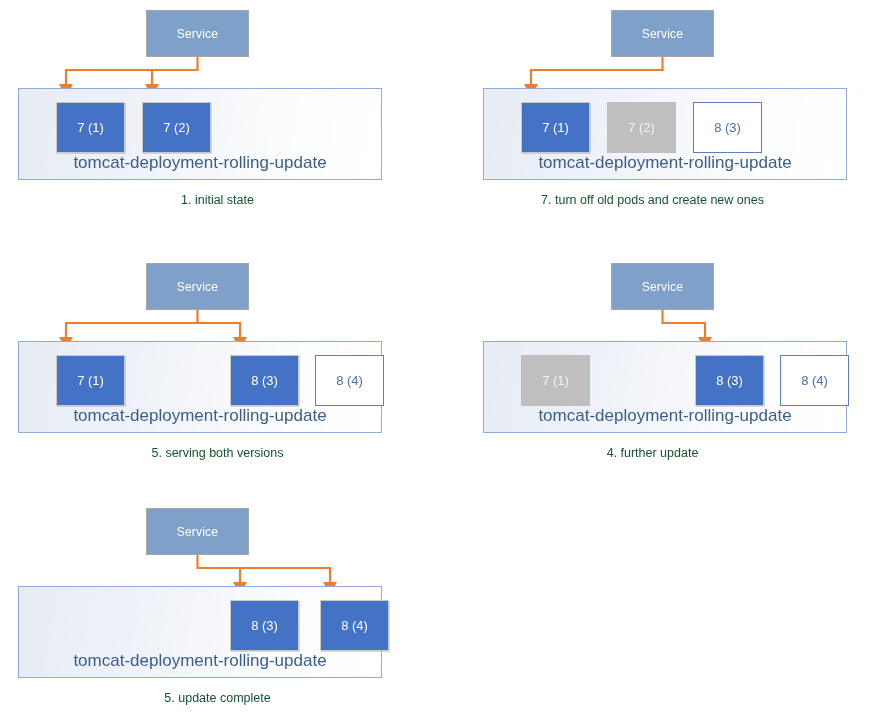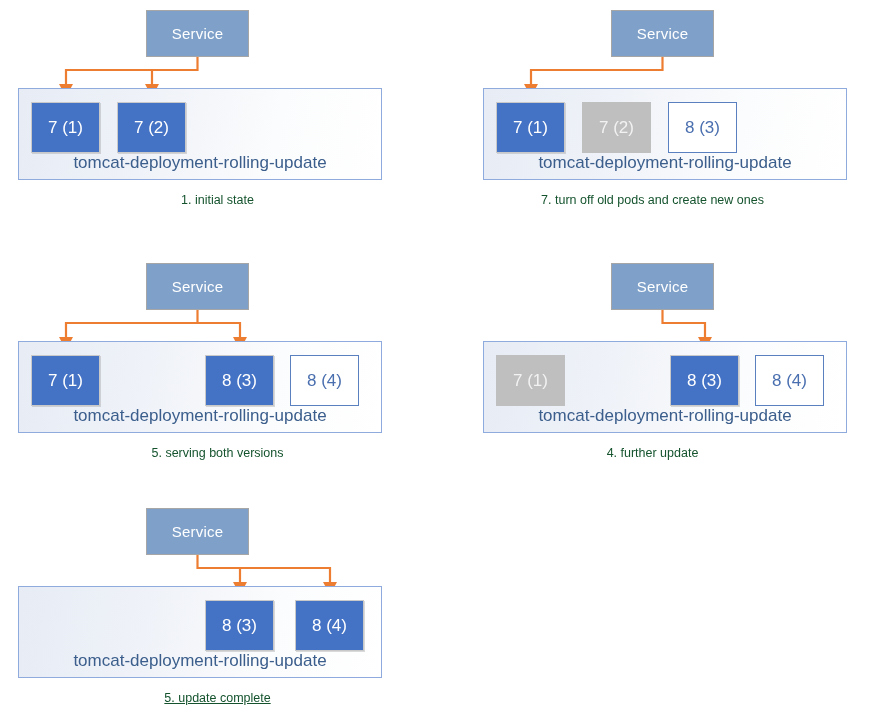--- a/index.html
+++ b/index.html
@@ -28,21 +28,21 @@
     height: 47px;
     background: #7FA1C9;
     border: 1px solid #A6A6A6;
     box-sizing: border-box;
     display: flex;
     align-items: center;
     justify-content: center;
   }
   .service-label {
     color: #ffffff;
-    font-size: 15px;
+    font-size: 12px;
     letter-spacing: .2px;
   }
 
   
   .deployment {
     position: absolute;
     box-sizing: border-box;
     border: 1px solid #8FAADC;
     background: linear-gradient(100deg, #E7ECF5 0%, #EFF2F8 35%, #FBFCFD 70%, #FFFFFF 100%);
   }
@@ -58,21 +58,22 @@
 
   
   .pod {
     position: absolute;
     width: 69px;
     height: 51px;
     box-sizing: border-box;
     display: flex;
     align-items: center;
     justify-content: center;
-    font-size: 17px;
+    font-size: 13px;
+    margin-left: 25px;
   }
   .pod.running {
     background: #4472C4;
     color: #ffffff;
     border: 1px solid #C9C9C9;
     box-shadow: 1px 1px 0 rgba(150,150,150,.35);
   }
   .pod.terminating {
     background: #BFBFBF;
     color: #F2F2F2;
@@ -248,14 +249,14 @@
     <span class="deployment-label">tomcat-deployment-rolling-update</span>
   </div>
 
   <div class="pod running" style="left:205px; top:110px;">
     <span>8 (3)</span>
   </div>
   <div class="pod running" style="left:295px; top:110px;">
     <span>8 (4)</span>
   </div>
 
-  <div class="caption" style="top:201px;text-decoration:underline;">5. update complete</div>
+  <div class="caption" style="top:201px;">5. update complete</div>
 </div>
 
 </body></html>

